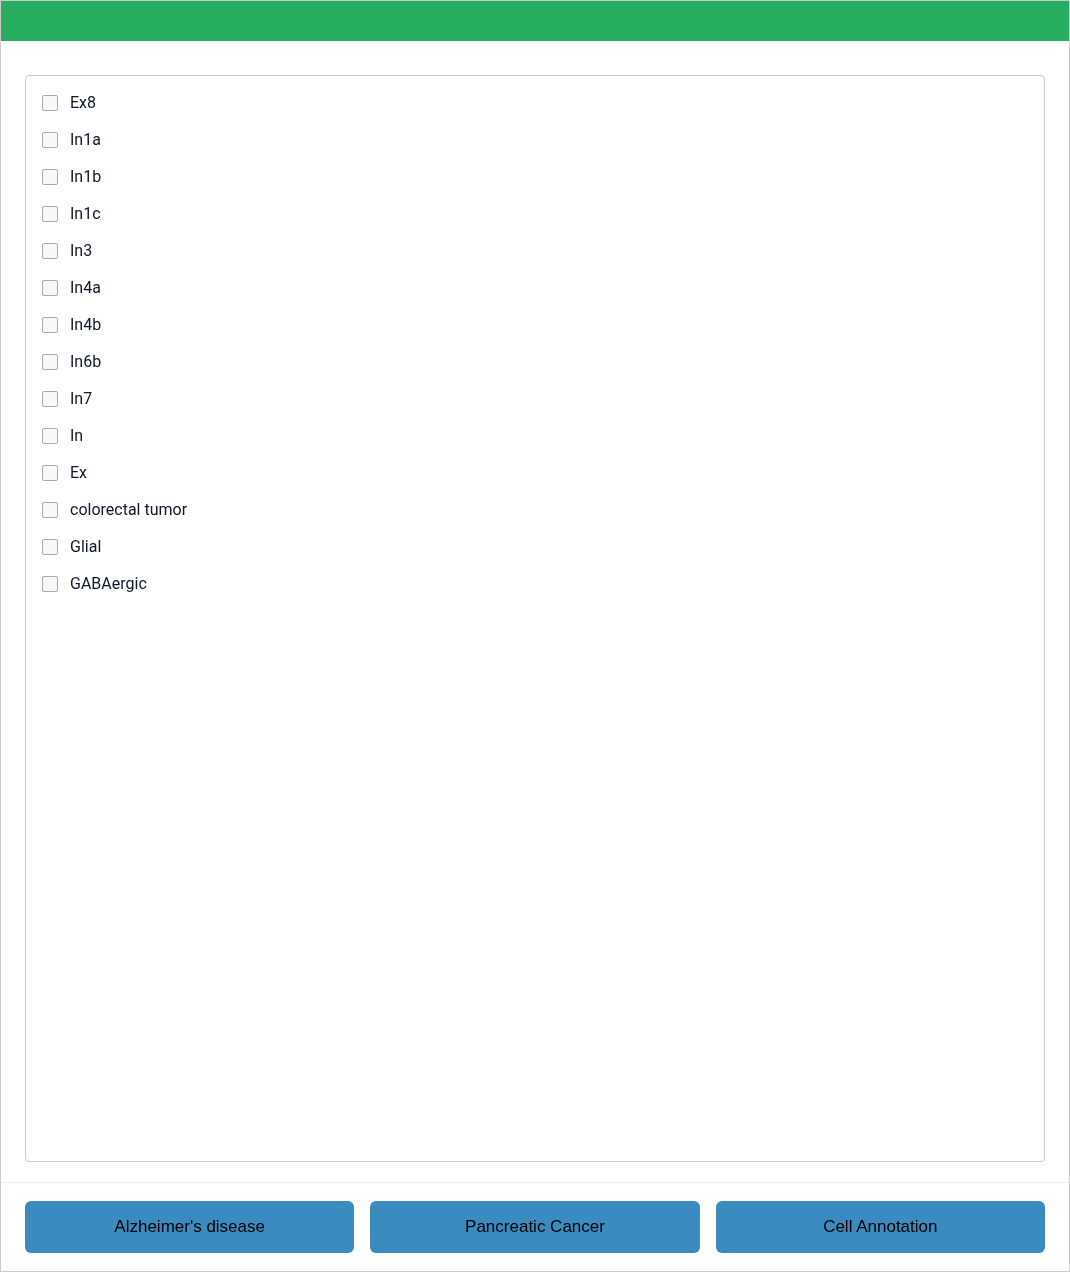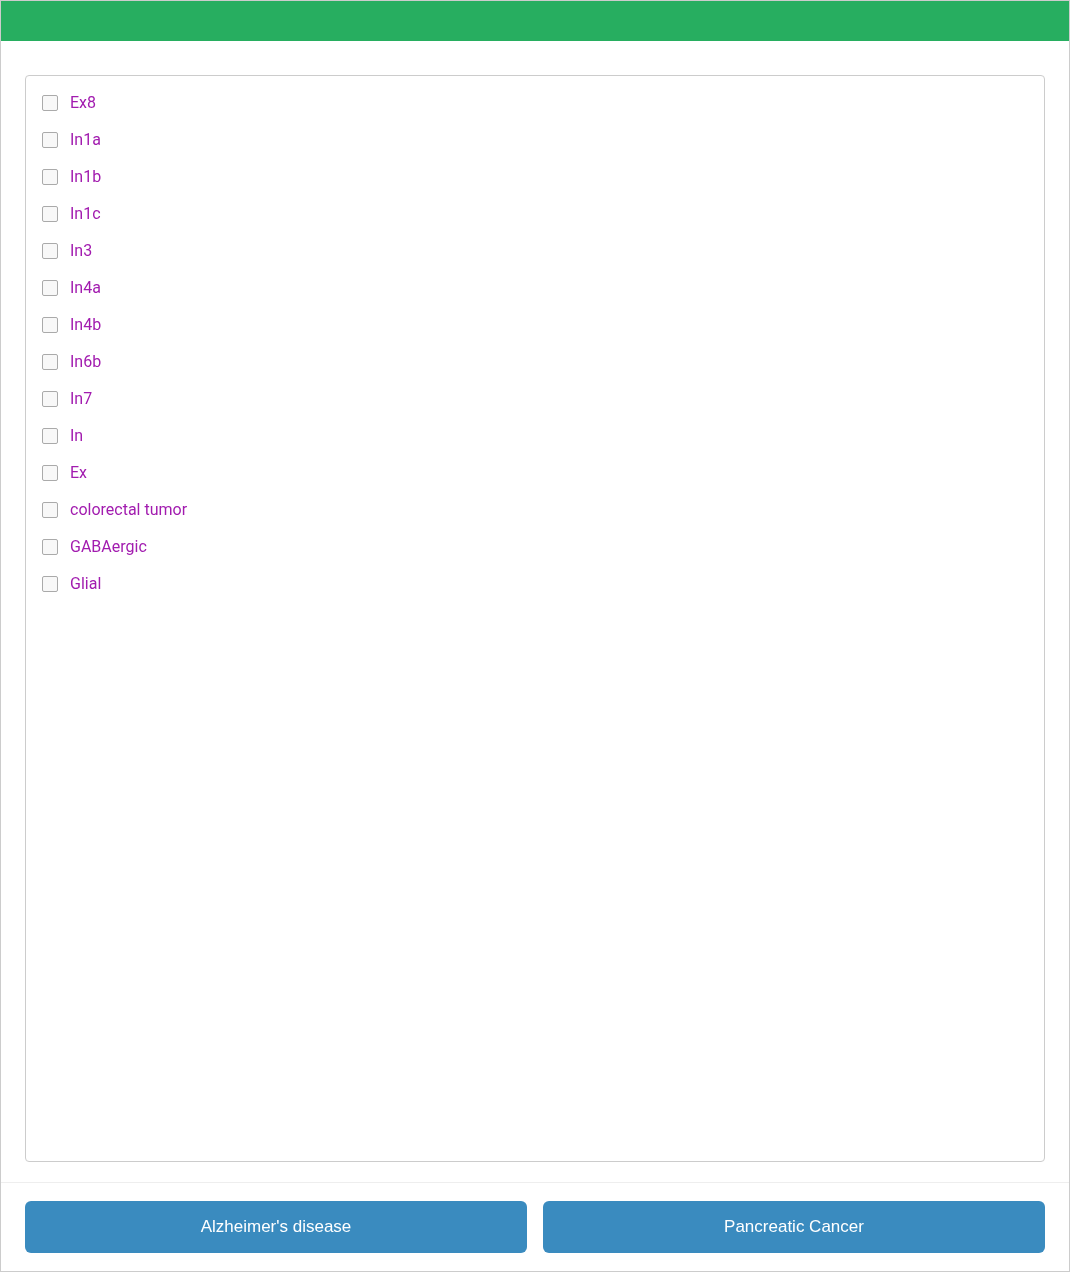--- a/index.html
+++ b/index.html
@@ -78,40 +78,40 @@
       -webkit-appearance: none;
     }
 
     .cell-checkbox:checked {
       background: #27ae60;
       border-color: #27ae60;
     }
 
     .cell-label {
       font-size: 16px;
-      color: #a21caf;
+      color: #0f172a;
       user-select: none;
     }
 
     .footer-buttons {
       display: flex;
       gap: 16px;
       padding: 18px 24px;
       background: #ffffff;
       border-top: 1px solid #eeeeee;
     }
 
     .footer-btn {
       flex: 1;
       padding: 16px 12px;
       border: none;
       border-radius: 6px;
       font-size: 17px;
       font-weight: 500;
-      color: #ffffff;
+      color: #000000;
       background-color: #3a8bbf;
       cursor: pointer;
       text-align: center;
     }
   </style>
 </head>
 <body>
 
 <div class="app-container">
   <div class="header">
@@ -166,27 +166,28 @@
         <div class="cell-item">
           <input type="checkbox" class="cell-checkbox" style="">
           <span class="cell-label">Ex</span>
         </div>
         <div class="cell-item">
           <input type="checkbox" class="cell-checkbox" style="">
           <span class="cell-label">colorectal tumor</span>
         </div>
         <div class="cell-item">
           <input type="checkbox" class="cell-checkbox" style="">
-          <span class="cell-label">GABAergic</span>
+          <span class="cell-label">Glial</span>
         </div>
         <div class="cell-item">
           <input type="checkbox" class="cell-checkbox" style="">
-          <span class="cell-label">Glial</span>
+          <span class="cell-label">GABAergic</span>
         </div>
       </div>
   </div>
 
   <div class="footer-buttons" id="footer-buttons">
 
   <button class="footer-btn">Alzheimer's disease</button>
       <button class="footer-btn">Pancreatic Cancer</button>
+      <button class="footer-btn">Cell Annotation</button>
     </div>
 </div>
 
 </body></html>

